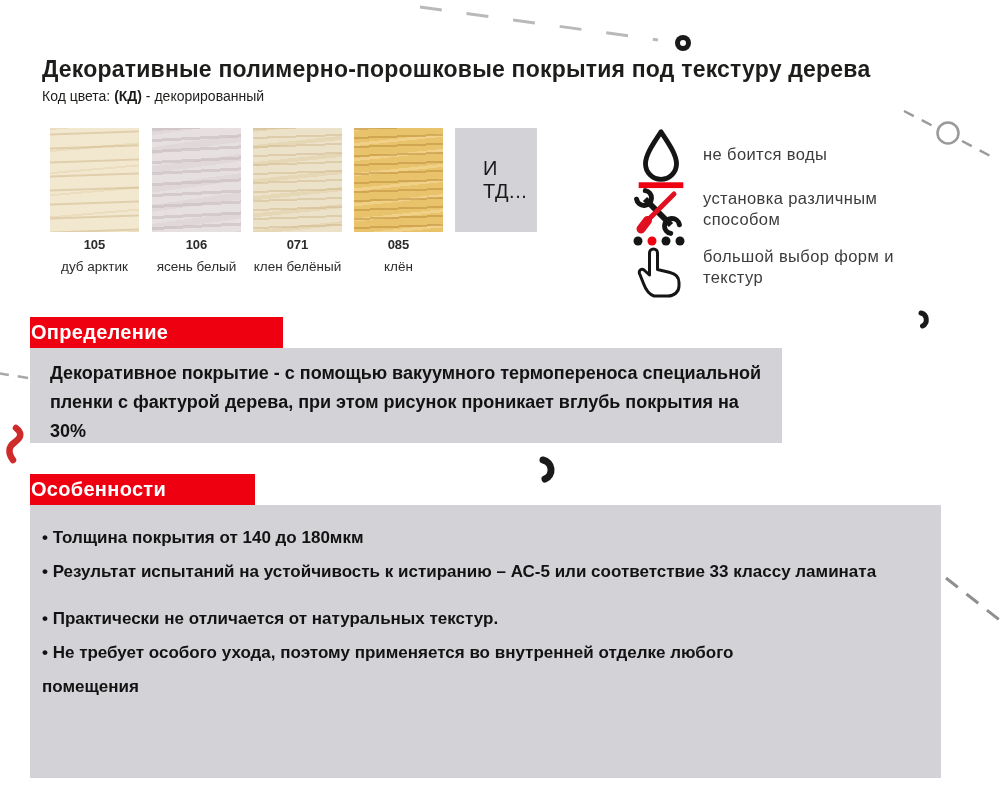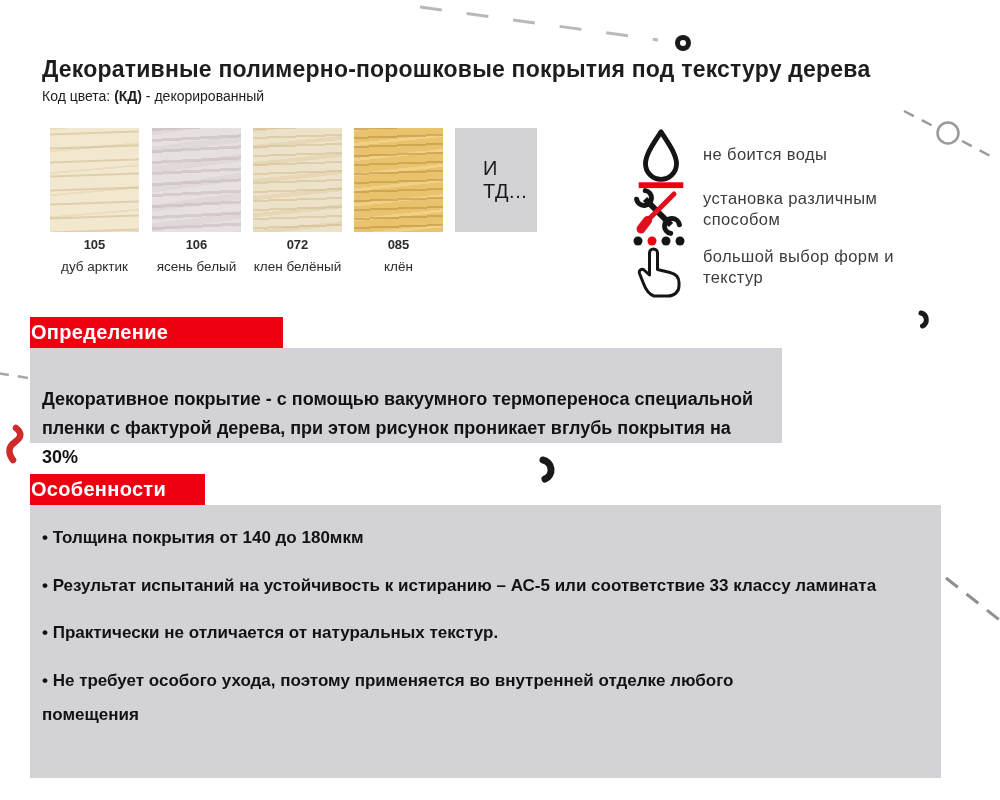--- a/index.html
+++ b/index.html
@@ -67,29 +67,29 @@
   .icon-wrap { display:block; }
 
   
   .red-tab {
     background:#ee0011; color:#ffffff;
     font-size:20px; font-weight:800;
     height:31px; line-height:31px; padding-left:1px; letter-spacing:.3px;
   }
   .gray-box { background:#d3d3d7; }
   .def-body {
-    padding:11px 14px 0 12px;
-    font-size:18px; font-weight:700; color:#121212; line-height:1.62;margin-top:26px;
+    padding:11px 14px 0 20px;
+    font-size:18px; font-weight:700; color:#121212; line-height:1.62;
   }
   .features-box { padding:16px 14px 0 12px; }
   .bullet {
     font-size:17px; font-weight:700; color:#121212; line-height:2.0;
   }
   .bullet::before { content:"\2022\00a0"; }
-  .bullet + .bullet { margin-top:14px; }
+  .bullet + .bullet { margin-top:0; }
   .bullet.narrow { max-width:780px; }
   .bullet.b3 { margin-top:13px; }
 </style>
 </head>
 <body>
 
 <svg class="abs" style="left:0;top:0;" width="1000" height="800" viewBox="0 0 1000 800" fill="none">
   <path d="M420 7 L658 40" stroke="#b9b9b9" stroke-width="3" stroke-dasharray="22 25"></path>
   <circle cx="683" cy="43" r="8" fill="#1a1a1a"></circle>
   <circle cx="683" cy="43" r="3" fill="#ffffff"></circle>
@@ -119,21 +119,21 @@
 
 <div class="abs sw-label" style="left:50px">
   <div class="sw-code">105</div>
   <div class="sw-name">дуб арктик</div>
 </div>
 <div class="abs sw-label" style="left:152px">
   <div class="sw-code">106</div>
   <div class="sw-name">ясень белый</div>
 </div>
 <div class="abs sw-label" style="left:253px">
-  <div class="sw-code">072</div>
+  <div class="sw-code">071</div>
   <div class="sw-name">клен белёный</div>
 </div>
 <div class="abs sw-label" style="left:354px">
   <div class="sw-code">085</div>
   <div class="sw-name">клён</div>
 </div>
 
 <svg class="abs icon-wrap" style="left:637px;top:127px" width="48" height="64" viewBox="0 0 48 66" fill="none">
   <path d="M24 5 C17 16 8 28 8 38 a16 16 0 0 0 32 0 C40 28 31 16 24 5 Z" stroke="#151515" stroke-width="5" stroke-linejoin="round"></path>
   <rect x="1" y="57" width="46" height="6" fill="#ee0011"></rect>
@@ -156,19 +156,19 @@
   <circle cx="47" cy="6" r="4.5" fill="#151515"></circle>
   <path d="M21 61 C15 59 12.5 54 10.5 48.5 L6.5 38.5 C5.5 35.5 8.5 33 11 35 L16.5 40 L16.5 18 A4 4 0 0 1 24.5 18 L24.5 34.5 L37 37.5 C43 39 46 42.5 46 47.5 L46 51 C46 57 41 61 35 61 Z" stroke="#151515" stroke-width="3" stroke-linejoin="round"></path>
 </svg>
 <div class="abs benefit-label" style="top:246px">большой выбор форм и текстур</div>
 
 <div class="abs red-tab" style="left:30px;top:317px;width:253px">Определение</div>
 <div class="abs gray-box" style="left:30px;top:348px;width:752px;height:95px">
   <div class="def-body">Декоративное покрытие - с помощью вакуумного термопереноса специальной пленки с фактурой дерева, при этом рисунок проникает вглубь покрытия на 30%</div>
 </div>
 
-<div class="abs red-tab" style="left:30px;top:474px;width:175px">Особенности</div>
+<div class="abs red-tab" style="left:30px;top:474px;width:225px">Особенности</div>
 <div class="abs gray-box features-box" style="left:30px;top:505px;width:911px;height:273px">
   <div class="bullet">Толщина покрытия от 140 до 180мкм</div>
   <div class="bullet">Результат испытаний на устойчивость к истиранию – АС-5 или соответствие 33 классу ламината</div>
   <div class="bullet b3">Практически не отличается от натуральных текстур.</div>
   <div class="bullet narrow">Не требует особого ухода, поэтому применяется во внутренней отделке любого помещения</div>
 </div>
 
 </body></html>

